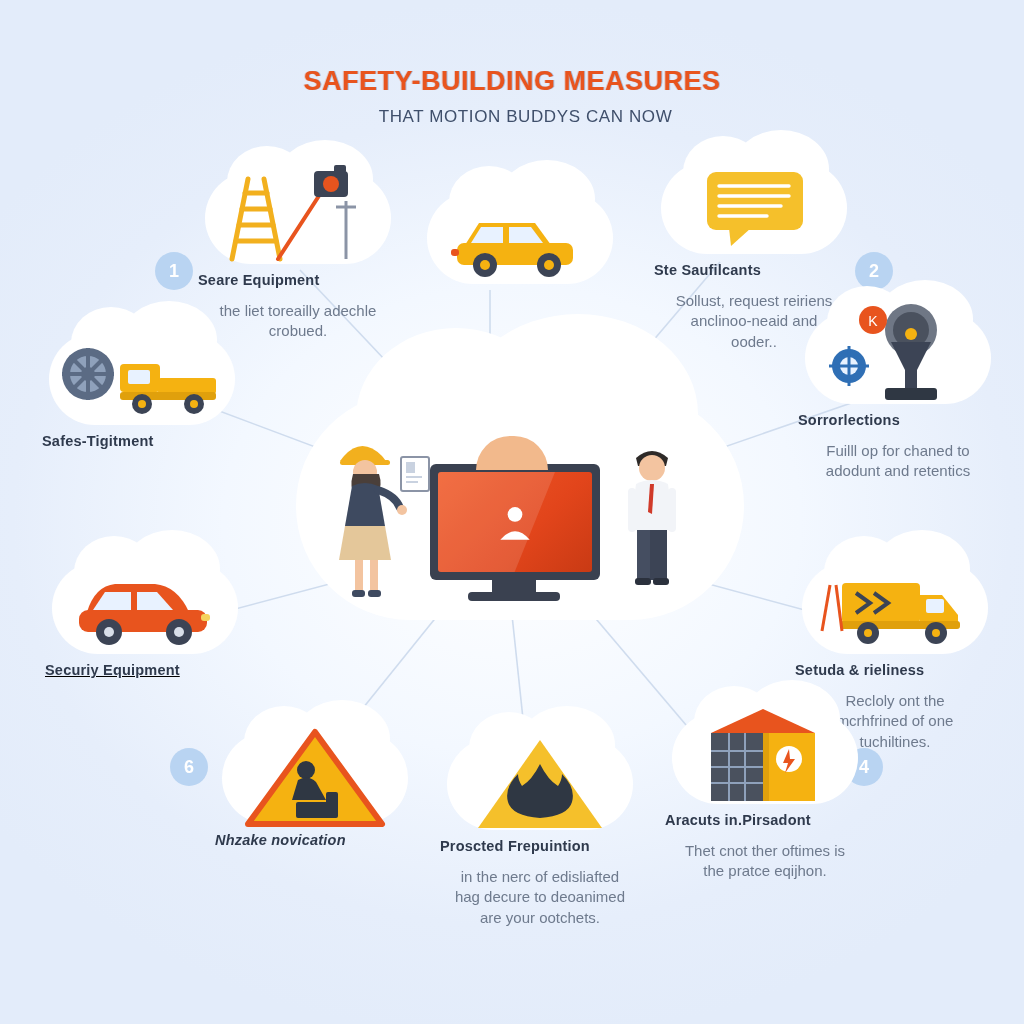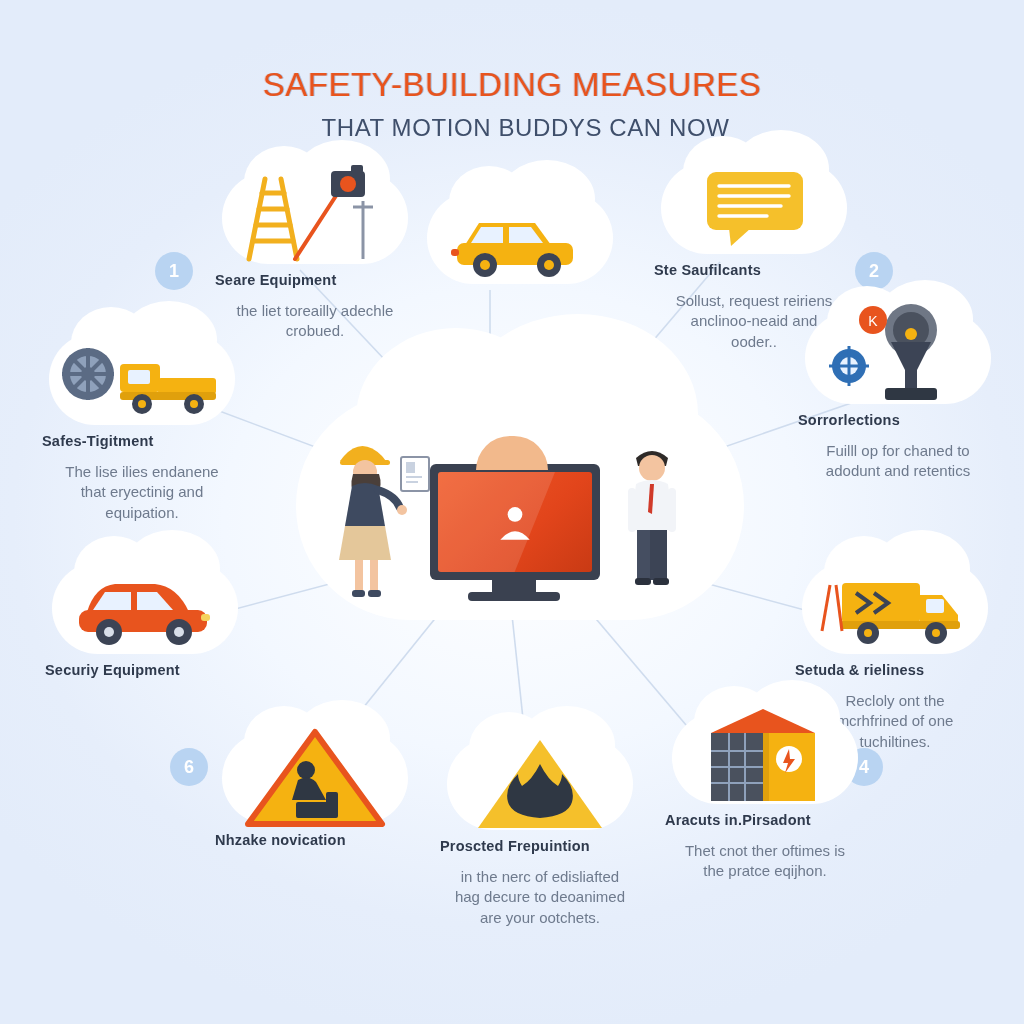--- a/index.html
+++ b/index.html
@@ -11,27 +11,27 @@
     position:relative;
   }
   .canvas{
     position:absolute;inset:0;
     background:
       radial-gradient(ellipse 640px 520px at 512px 520px, #ffffff 0%, #f3f8ff 45%, #e6eefb 78%, #e3ecfa 100%);
   }
   
   .title-wrap{position:absolute;top:66px;left:0;width:100%;text-align:center;}
   .title{
-    font-size:33px;font-weight:normal;letter-spacing:.5px;
+    font-size:27px;font-weight:bold;letter-spacing:.5px;
     color:#e8541e;
     text-shadow:1px 0 0 rgba(60,100,170,.35), -1px 0 0 rgba(230,90,30,.25);
   }
   .subtitle{
     margin-top:10px;
-    font-size:24px;letter-spacing:.6px;
+    font-size:17px;letter-spacing:.6px;
     color:#3f4f6b;
     margin-left:27px;
   }
   
   .lines{position:absolute;inset:0;pointer-events:none;}
   
   .cloud{
     position:absolute;
     background:#fff;
     border-radius:50%;
@@ -181,21 +181,21 @@
   <div class="badge" style="left:855px;top:252px;">
     <span>2</span>
   </div>
   <div class="badge" style="left:170px;top:748px;">
     <span>6</span>
   </div>
   <div class="badge" style="left:845px;top:748px;">
     <span>4</span>
   </div>
 
-  <div class="node" style="left:215px;top:172px;">
+  <div class="node" style="left:198px;top:172px;">
     <div class="bubble">
       <div class="art">
         <svg width="160" height="110" viewBox="0 0 160 110">
           <g stroke="#f2b01e" stroke-width="5" fill="none" stroke-linecap="round">
             <line x1="30" y1="16" x2="14" y2="96"></line>
             <line x1="46" y1="16" x2="62" y2="96"></line>
             <line x1="27" y1="30" x2="49" y2="30"></line>
             <line x1="24" y1="46" x2="52" y2="46"></line>
             <line x1="21" y1="62" x2="55" y2="62"></line>
             <line x1="18" y1="78" x2="58" y2="78"></line>
@@ -274,21 +274,20 @@
           <rect x="100" y="44" width="58" height="16" rx="3" fill="#f5b211"></rect>
           <rect x="62" y="58" width="96" height="8" rx="3" fill="#e0a00c"></rect>
           <circle cx="84" cy="70" r="10" fill="#3c4455"></circle>
           <circle cx="84" cy="70" r="4" fill="#f5b211"></circle>
           <circle cx="136" cy="70" r="10" fill="#3c4455"></circle>
           <circle cx="136" cy="70" r="4" fill="#f5b211"></circle>
         </svg>
       </div>
     </div>
     <h3>Safes-Tigitment</h3>
-    <p>The lise ilies endanene that eryectinig and equipation.</p>
   </div>
 
   <div class="node" style="left:798px;top:312px;">
     <div class="bubble">
       <div class="art">
         <svg width="170" height="116" viewBox="0 0 170 116">
           <circle cx="98" cy="30" r="26" fill="#6f7785"></circle>
           <circle cx="98" cy="30" r="18" fill="#4a515e"></circle>
           <path d="M78 42 h40 l-14 28 h-12 z" fill="#3c4455"></path>
           <rect x="92" y="68" width="12" height="22" fill="#3c4455"></rect>
@@ -302,21 +301,21 @@
             <line x1="36" y1="46" x2="36" y2="86"></line>
             <line x1="16" y1="66" x2="56" y2="66"></line>
           </g>
         </svg>
       </div>
     </div>
     <h3>Sorrorlections</h3>
     <p>Fuilll op for chaned to adodunt and retentics</p>
   </div>
 
-  <div class="node" style="left:45px;top:562px;">
+  <div class="node" style="left:45px;top:562px;text-decoration:underline;">
     <div class="bubble">
       <div class="art">
         <svg width="160" height="92" viewBox="0 0 160 92">
           <path d="M22 50 q8 -26 28 -28 h40 q22 2 34 28 z" fill="#e8541e"></path>
           <rect x="14" y="48" width="128" height="22" rx="9" fill="#e8541e"></rect>
           <path d="M40 30 h26 v18 h-38 z" fill="#e8f2ff"></path>
           <path d="M72 30 h20 l16 18 h-36 z" fill="#e8f2ff"></path>
           <circle cx="44" cy="70" r="13" fill="#3c4455"></circle>
           <circle cx="44" cy="70" r="5" fill="#d8dee8"></circle>
           <circle cx="114" cy="70" r="13" fill="#3c4455"></circle>
@@ -345,21 +344,21 @@
             <line x1="18" y1="24" x2="10" y2="70"></line>
             <line x1="24" y1="24" x2="30" y2="70"></line>
           </g>
         </svg>
       </div>
     </div>
     <h3>Setuda &amp; rieliness</h3>
     <p>Recloly ont the mcrhfrined of one tuchiltines.</p>
   </div>
 
-  <div class="node" style="left:215px;top:732px;">
+  <div class="node" style="left:215px;top:732px;font-style:italic;">
     <div class="bubble">
       <div class="art">
         <svg width="150" height="104" viewBox="0 0 150 104">
           <path d="M75 6 L142 98 H8 Z" fill="#f5b211" stroke="#e8541e" stroke-width="6" stroke-linejoin="round"></path>
           <circle cx="66" cy="44" r="9" fill="#2f3743"></circle>
           <path d="M58 54 q10 -6 18 2 l10 18 h-34 z" fill="#2f3743"></path>
           <rect x="56" y="76" width="34" height="16" rx="2" fill="#2f3743"></rect>
           <rect x="86" y="66" width="12" height="26" rx="2" fill="#2f3743"></rect>
         </svg>
       </div>

